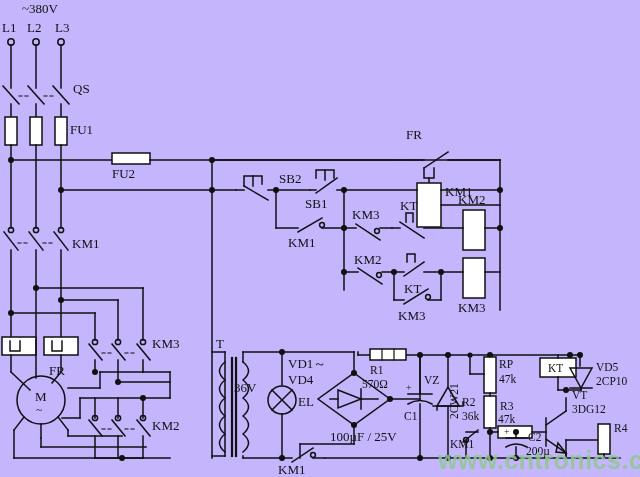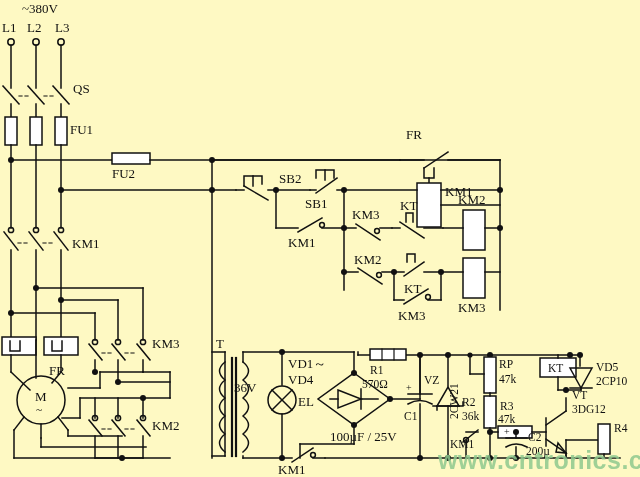--- a/index.html
+++ b/index.html
@@ -1,17 +1,17 @@
 <!DOCTYPE html>
 <html><head>
 <meta charset="utf-8">
 <style>
   html,body{margin:0;padding:0;background:#ffffff;}
   body{font-family:"Liberation Serif",serif;}
-  #root{position:relative;width:640px;height:477px;background:#fef9c3;overflow:hidden;}
+  #root{position:relative;width:640px;height:477px;background:#c4b5fd;overflow:hidden;}
   svg#sch{position:absolute;left:0;top:0;width:640px;height:477px;}
   text{font-family:"Liberation Serif",serif;fill:#111;}
   .lbl{font-size:13px;}
   .lbl-s{font-size:11.5px;}
   .lbl-xs{font-size:10px;}
   .wm{font-family:"Liberation Sans",sans-serif;font-size:25px;font-weight:bold;
       fill:#8fc98f;opacity:.85;letter-spacing:.5px;}
   .w{stroke:#111;stroke-width:1.5;fill:none;stroke-linecap:square;}
   .wt{stroke:#111;stroke-width:1.2;fill:none;stroke-linecap:square;}
   .wth{stroke:#111;stroke-width:2.2;fill:none;stroke-linecap:square;}

